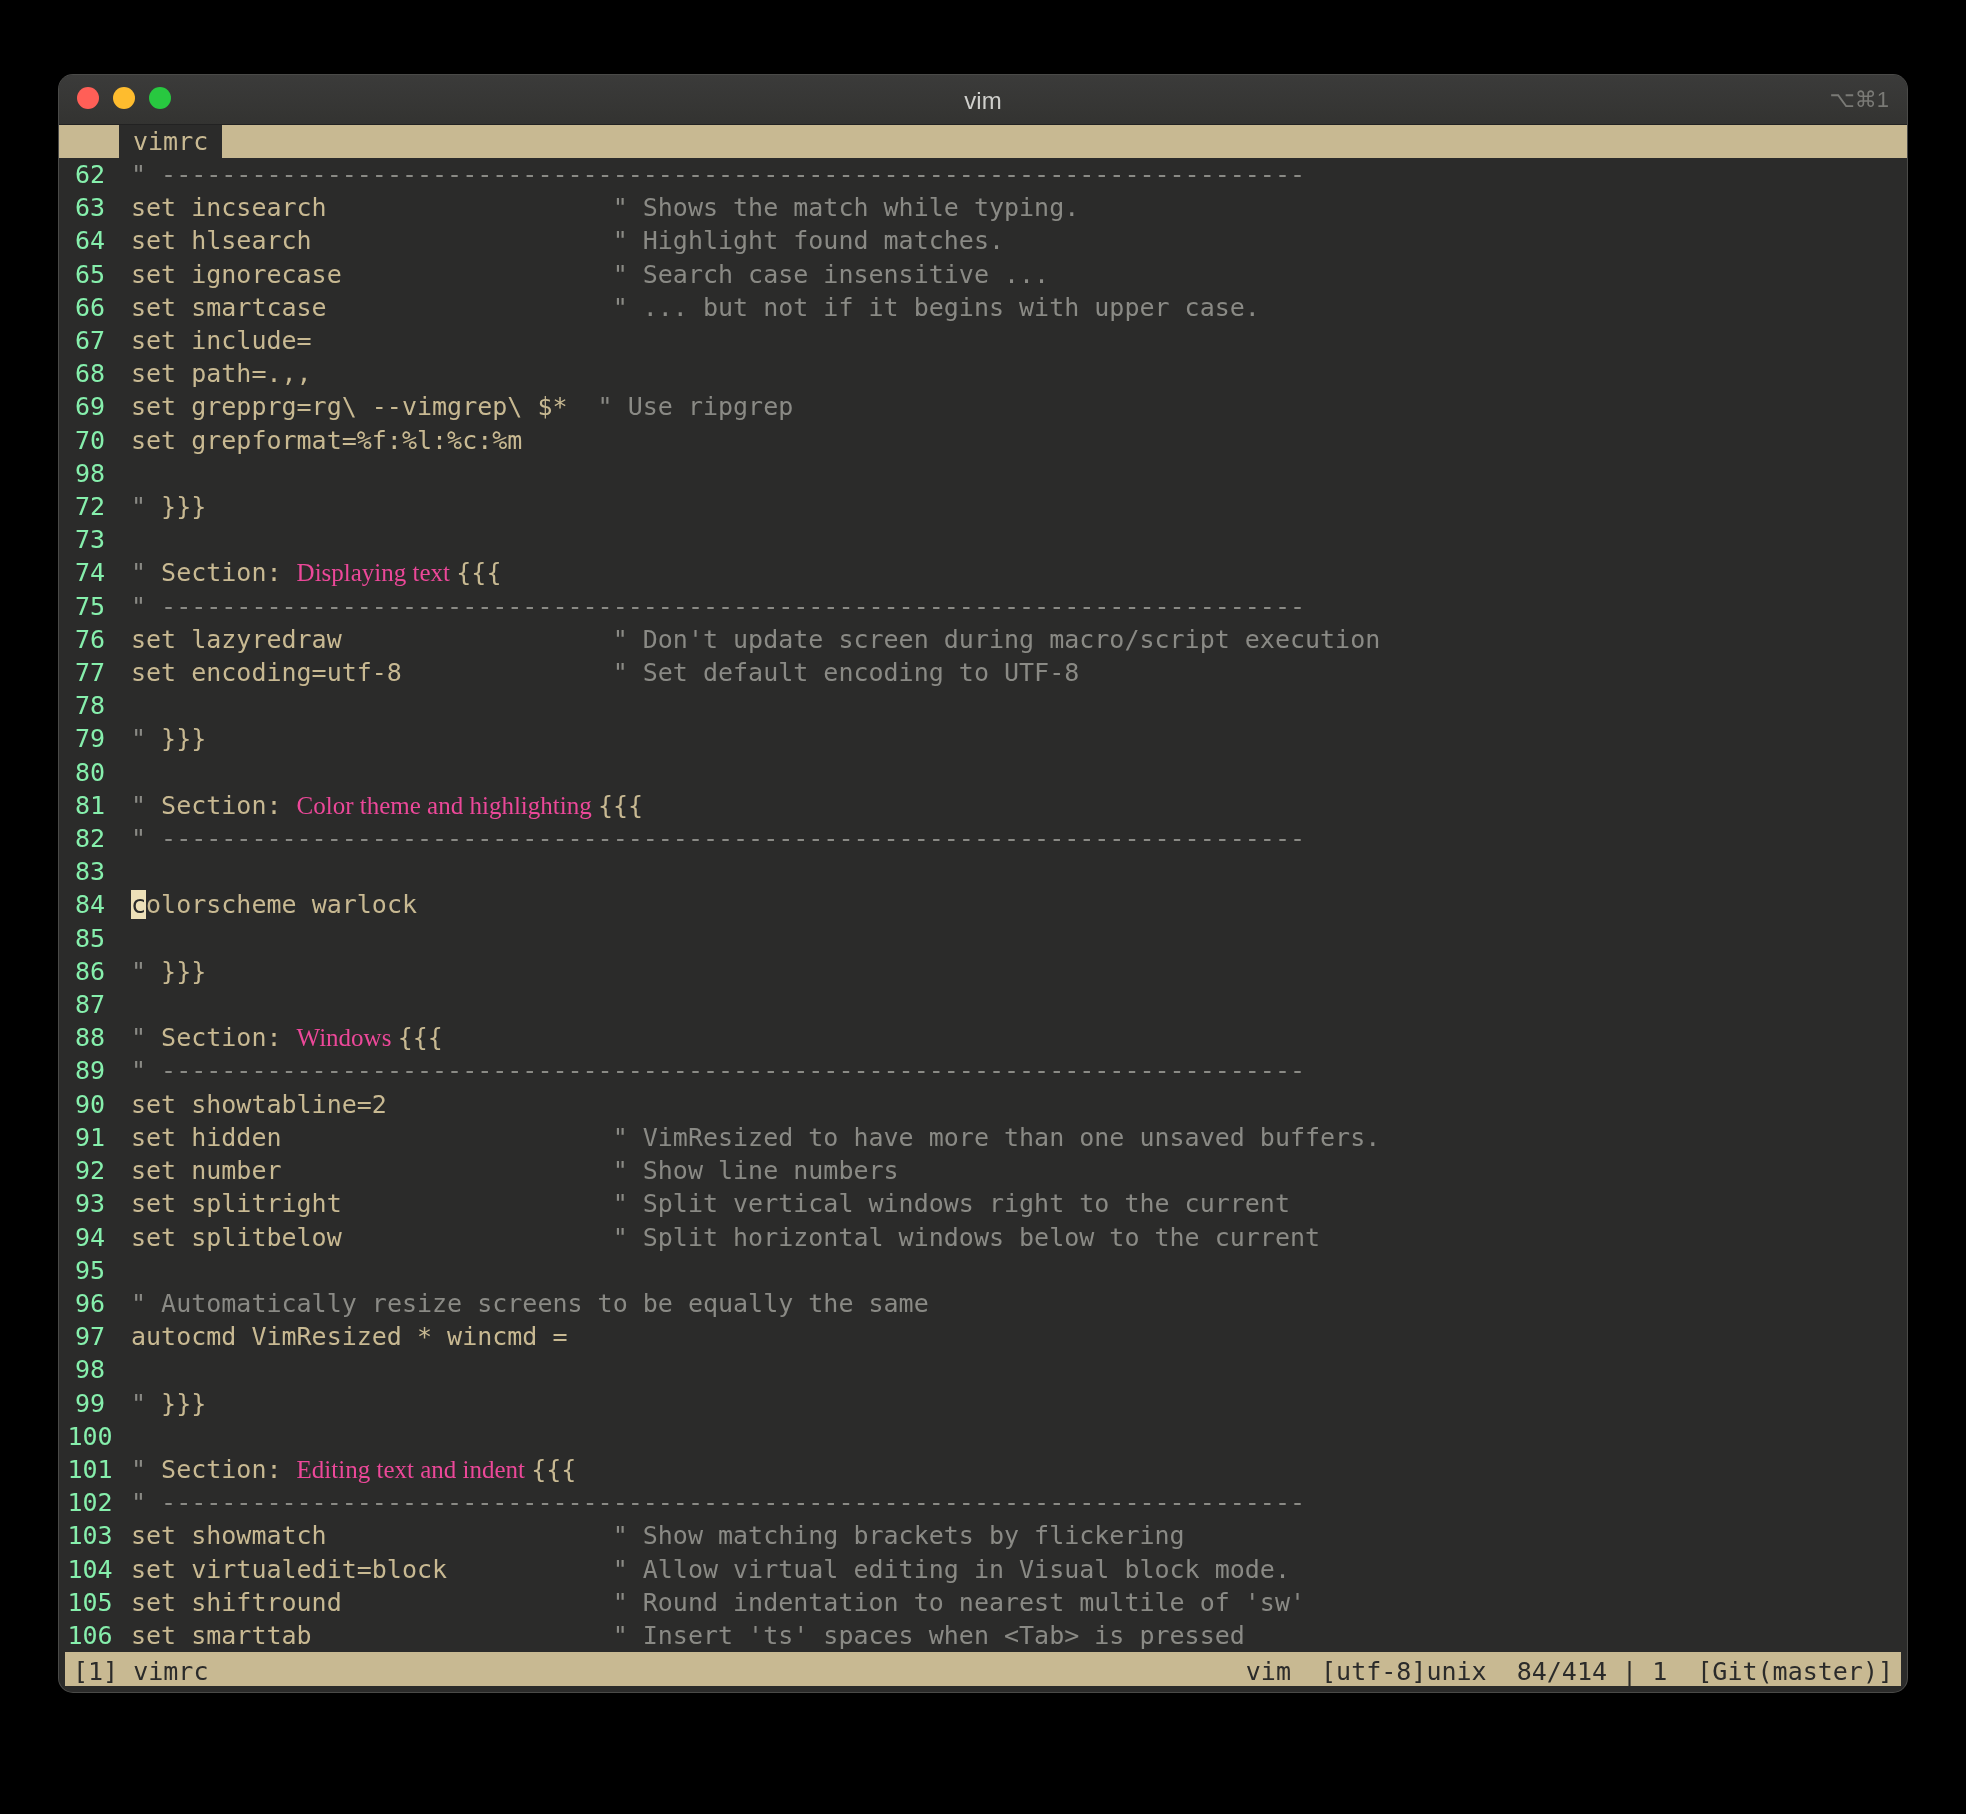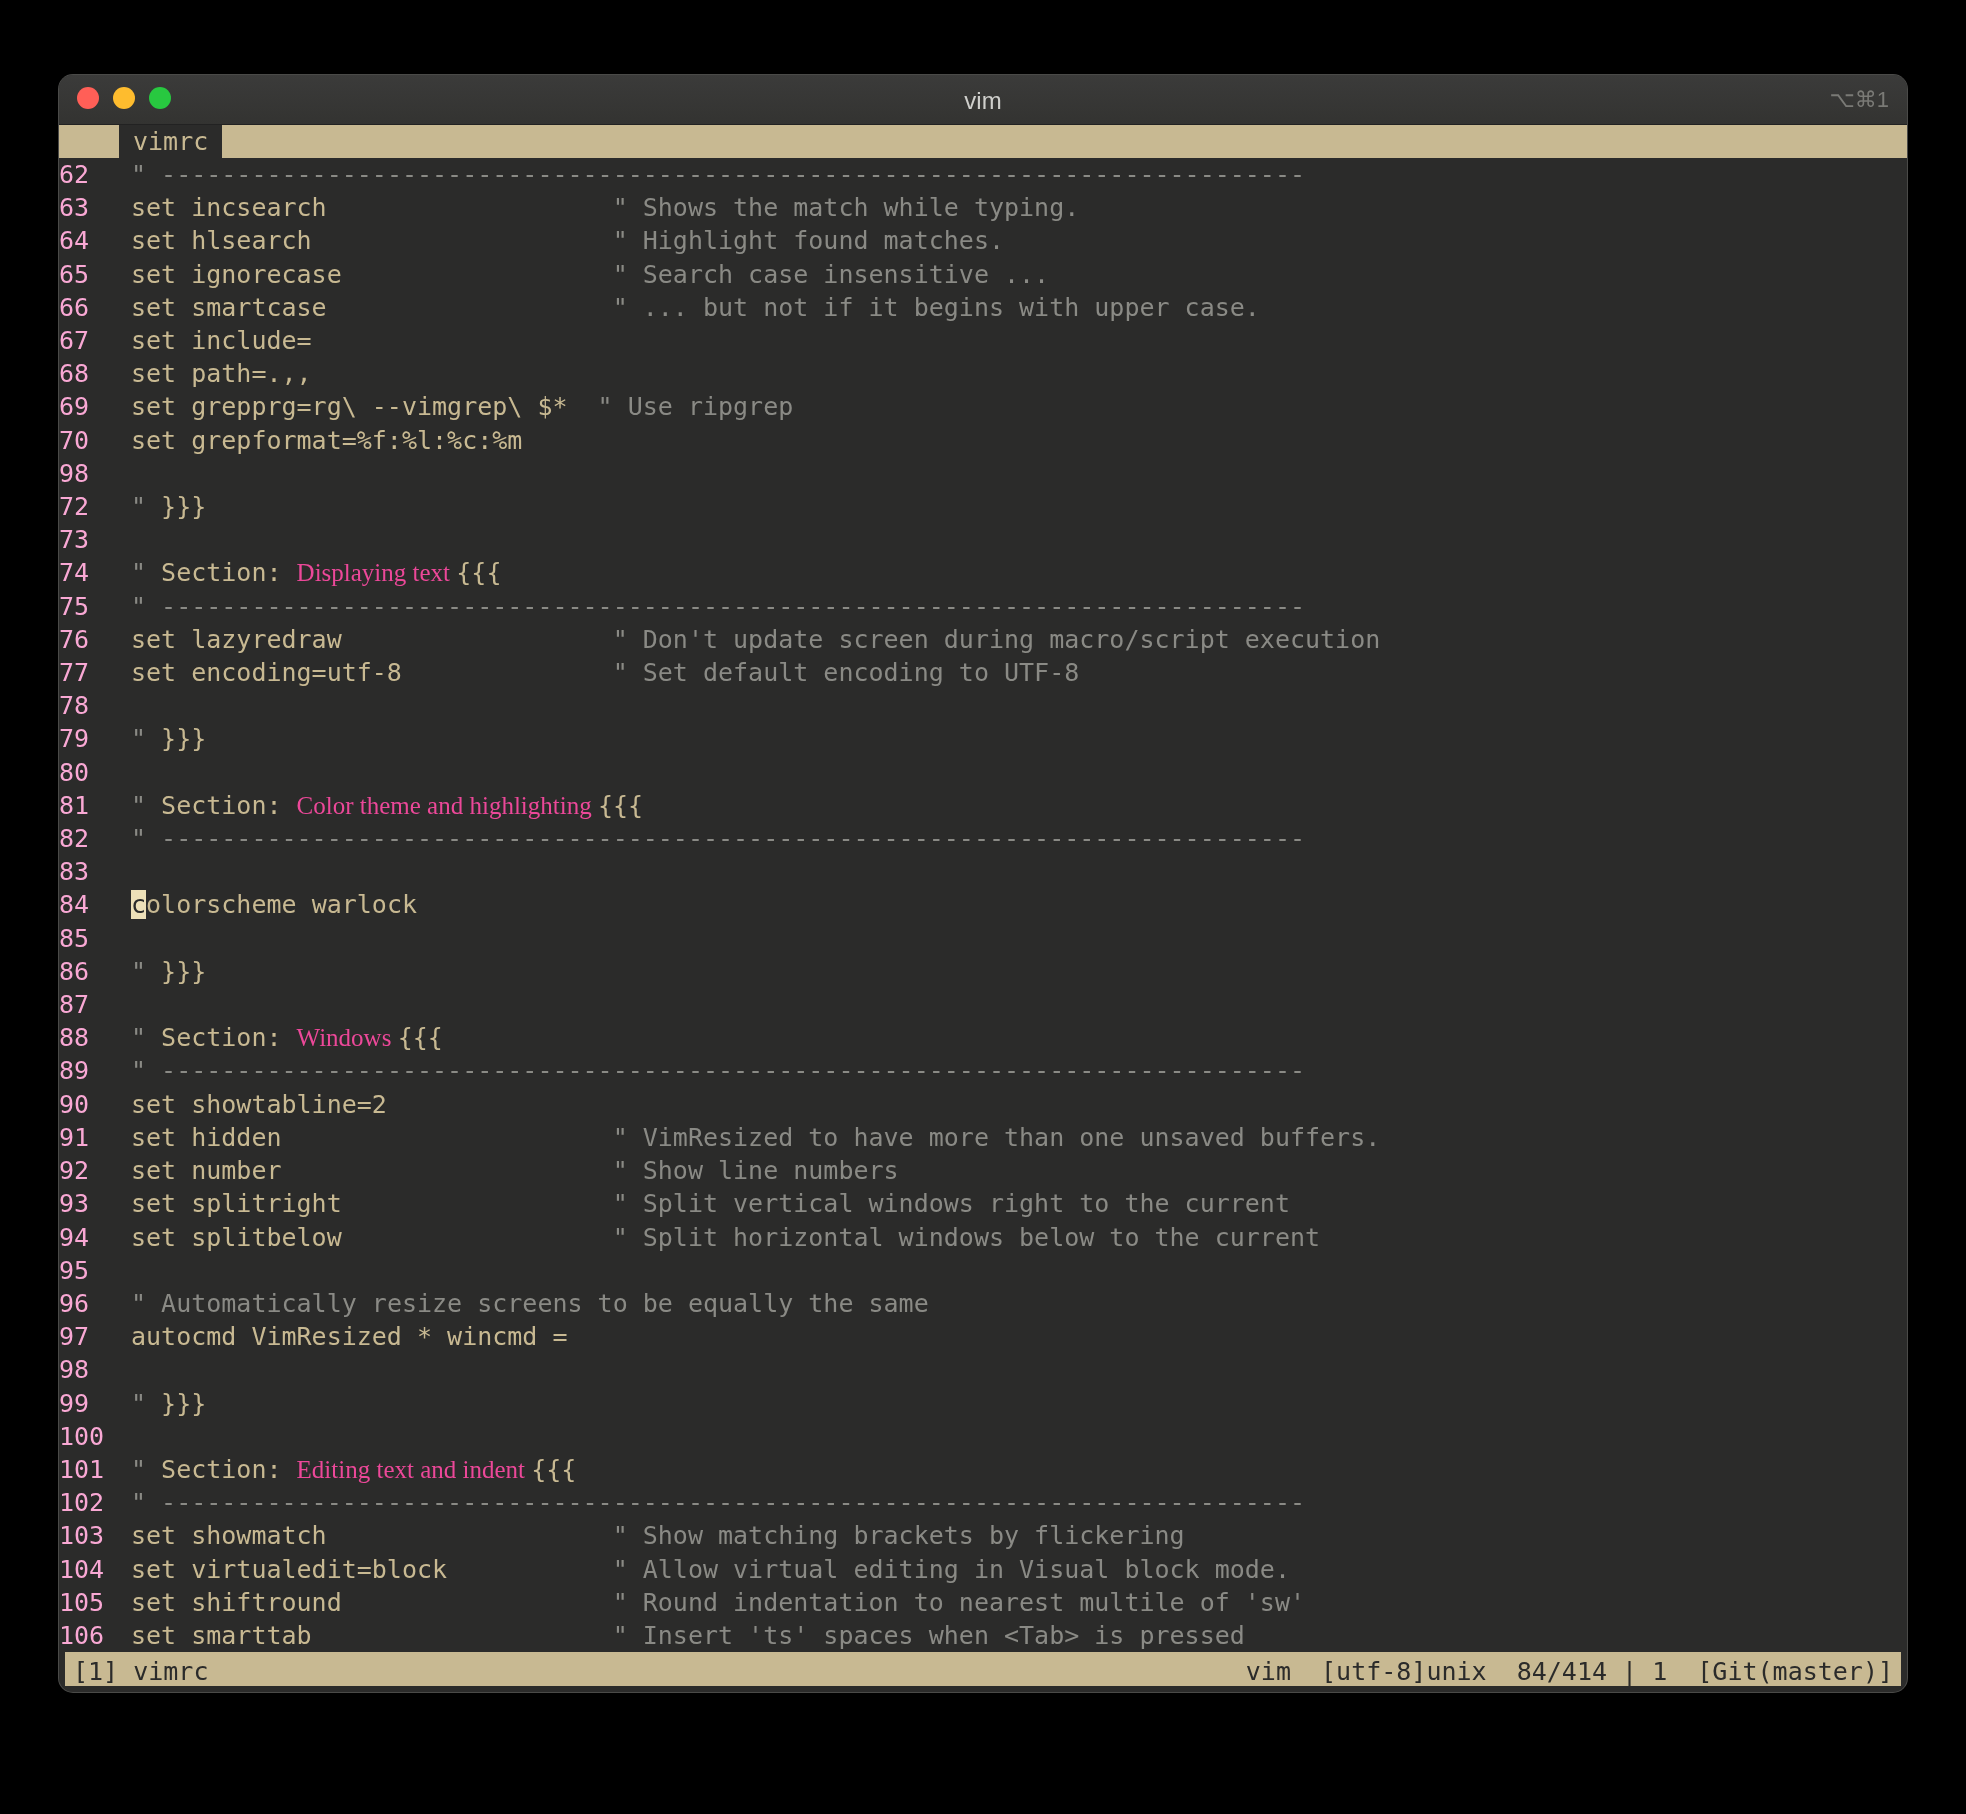--- a/index.html
+++ b/index.html
@@ -72,22 +72,22 @@
     padding: 0;
     font-size: 25px;
     line-height: 33.2px;
   }
   .line {
     display: flex;
     white-space: pre;
   }
   .gutter {
     width: 72px;
-    text-align: left;
-    color: #f9a8d4;
+    text-align: center;
+    color: #86efac;
     padding-right: 10px;
     flex-shrink: 0;
   }
   .code { color: #c8b992; }
   .cmt-q { color: #8a8a85; } 
   .cmt { color: #8a8a85; }
   .kw  { color: #c8b992; }
   .sect-label { color: #c8b992; }
   .sect-name  { color: #ec4899; font-family: Liberation Serif, serif; }
   .cursor-cell {

